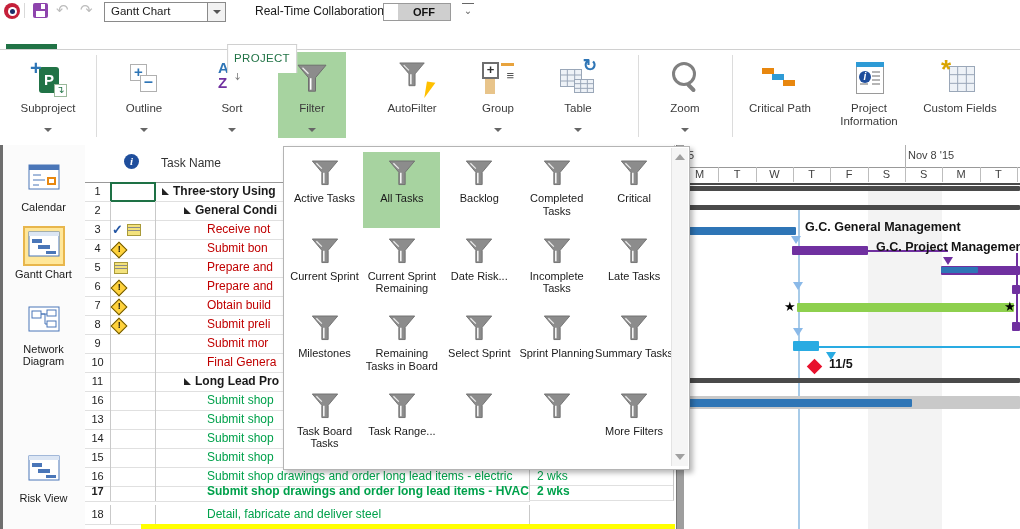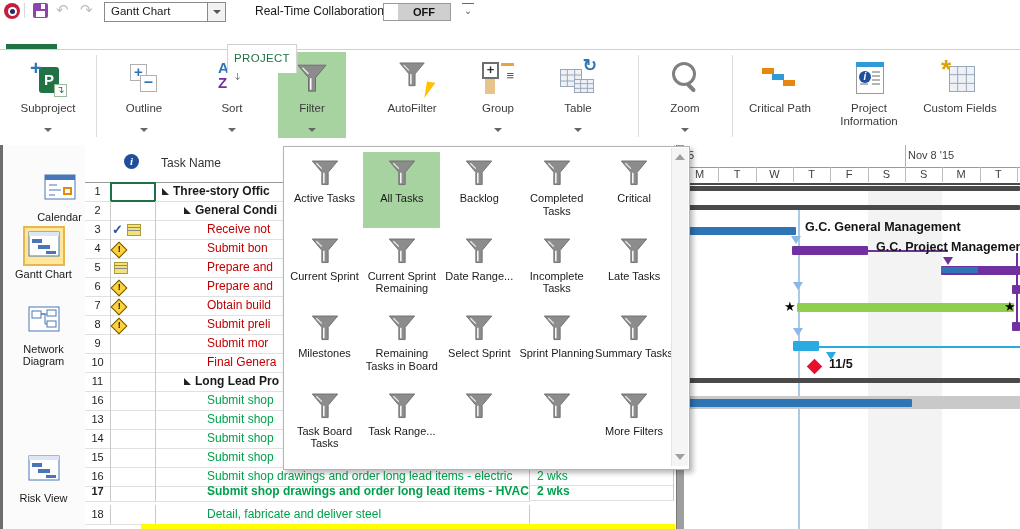--- a/index.html
+++ b/index.html
@@ -261,21 +261,21 @@
           </span>
           <span class="rlabel">Custom Fields</span>
         </div>
         <div class="rsep" style="left: 96px;"></div>
         <div class="rsep" style="left: 638px;"></div>
         <div class="rsep" style="left: 732px;"></div>
       </div>
     </div>
 
   <div id="sidenav">
-      <div class="navitem" style="top: 26px; padding-left: 16px;"><span class="navic" style="padding:2px;"><svg width="34" height="28" viewBox="0 0 32 28">
+      <div class="navitem" style="top: 16px;"><span class="navic" style="padding:2px;"><svg width="34" height="28" viewBox="0 0 32 28">
             <rect x="1" y="2" width="30" height="24" fill="#fff" stroke="#4a76b8"></rect>
             <rect x="1" y="2" width="30" height="5" fill="#4a76b8"></rect>
             <path d="M5 12 h8 M5 17 h12 M5 22 h6" stroke="#4a76b8"></path>
             <rect x="20" y="15" width="7" height="6" fill="none" stroke="#e8870e" stroke-width="2"></rect>
           </svg></span><div class="nlabel">Calendar</div></div>
       <div class="navitem" style="top: 83px;"><span class="navic sel" style="padding:2px;"><svg width="34" height="28" viewBox="0 0 32 28">
             <rect x="1" y="2" width="30" height="24" fill="#fff" stroke="#4a76b8"></rect>
             <rect x="1" y="2" width="30" height="4" fill="#dce6f4"></rect>
             <rect x="4" y="9" width="10" height="4" fill="#4a76b8"></rect>
             <rect x="10" y="15" width="12" height="4" fill="#4a76b8"></rect>
@@ -305,21 +305,21 @@
       <span style="position:absolute;left:14px;top:9px;width:15px;height:15px;border-radius:50%;background:#1f4e9c;color:#fff;font-size:11px;font-style:italic;font-weight:bold;text-align:center;line-height:15px;font-family:'Liberation Serif',serif;">i</span>
     </div>
     <div class="hcell" style="left:70px;width:374px;">
       <span style="position:absolute;left:6px;top:11px;font-size:12px;color:#333;">Task Name</span>
     </div>
     <div class="hcell" style="left:444px;width:145px;"></div>
     <div id="task-rows" style="position:absolute;left:0;top:37px;width:591px;">
         <div class="trow" style="top: 0px;">
           <span class="tnum">1</span>
           <span class="tinfo" style="outline:2px solid #1e7145;outline-offset:-2px;"></span>
-          <span class="tname" style="color:#1a1a1a;font-weight:bold;"><span style="display:inline-block;width:7px;"></span><span class="sumtri"></span><span>Three-story Offic</span></span>
+          <span class="tname" style="color:#1a1a1a;font-weight:bold;"><span style="display:inline-block;width:7px;"></span><span class="sumtri"></span><span>Three-story Using</span></span>
           <span class="tdur" style="color:#1a1a1a;"></span>
         </div>
         <div class="trow" style="top: 19px;">
           <span class="tnum">2</span>
           <span class="tinfo" style=""></span>
           <span class="tname" style="color:#1a1a1a;font-weight:bold;"><span style="display:inline-block;width:29px;"></span><span class="sumtri"></span><span>General Condi</span></span>
           <span class="tdur" style="color:#1a1a1a;"></span>
         </div>
         <div class="trow" style="top: 38px;">
           <span class="tnum">3</span>
@@ -533,21 +533,21 @@
             </svg></span>
           <span class="mlabel">Current Sprint
 Remaining</span>
         </div>
         <div class="mitem" style="left: 156.8px; top: 82.5px;">
           <span class="mfunnel"><svg width="29" height="27.549999999999997" viewBox="0 0 32 30">
               <path d="M2 2 h28 L19.5 14.5 V28 h-7 V14.5 Z" fill="#8c8c8c" stroke="#6e6e6e"></path>
               <line x1="14.7" y1="15" x2="14.7" y2="26.5" stroke="#fff" stroke-width="1.6"></line>
               <line x1="6.5" y1="4.5" x2="12.5" y2="10.5" stroke="#fff" stroke-width="1.3" opacity=".85"></line>
             </svg></span>
-          <span class="mlabel">Date Range...</span>
+          <span class="mlabel">Date Risk...</span>
         </div>
         <div class="mitem" style="left: 234.2px; top: 82.5px;">
           <span class="mfunnel"><svg width="29" height="27.549999999999997" viewBox="0 0 32 30">
               <path d="M2 2 h28 L19.5 14.5 V28 h-7 V14.5 Z" fill="#8c8c8c" stroke="#6e6e6e"></path>
               <line x1="14.7" y1="15" x2="14.7" y2="26.5" stroke="#fff" stroke-width="1.6"></line>
               <line x1="6.5" y1="4.5" x2="12.5" y2="10.5" stroke="#fff" stroke-width="1.3" opacity=".85"></line>
             </svg></span>
           <span class="mlabel">Incomplete
 Tasks</span>
         </div>

